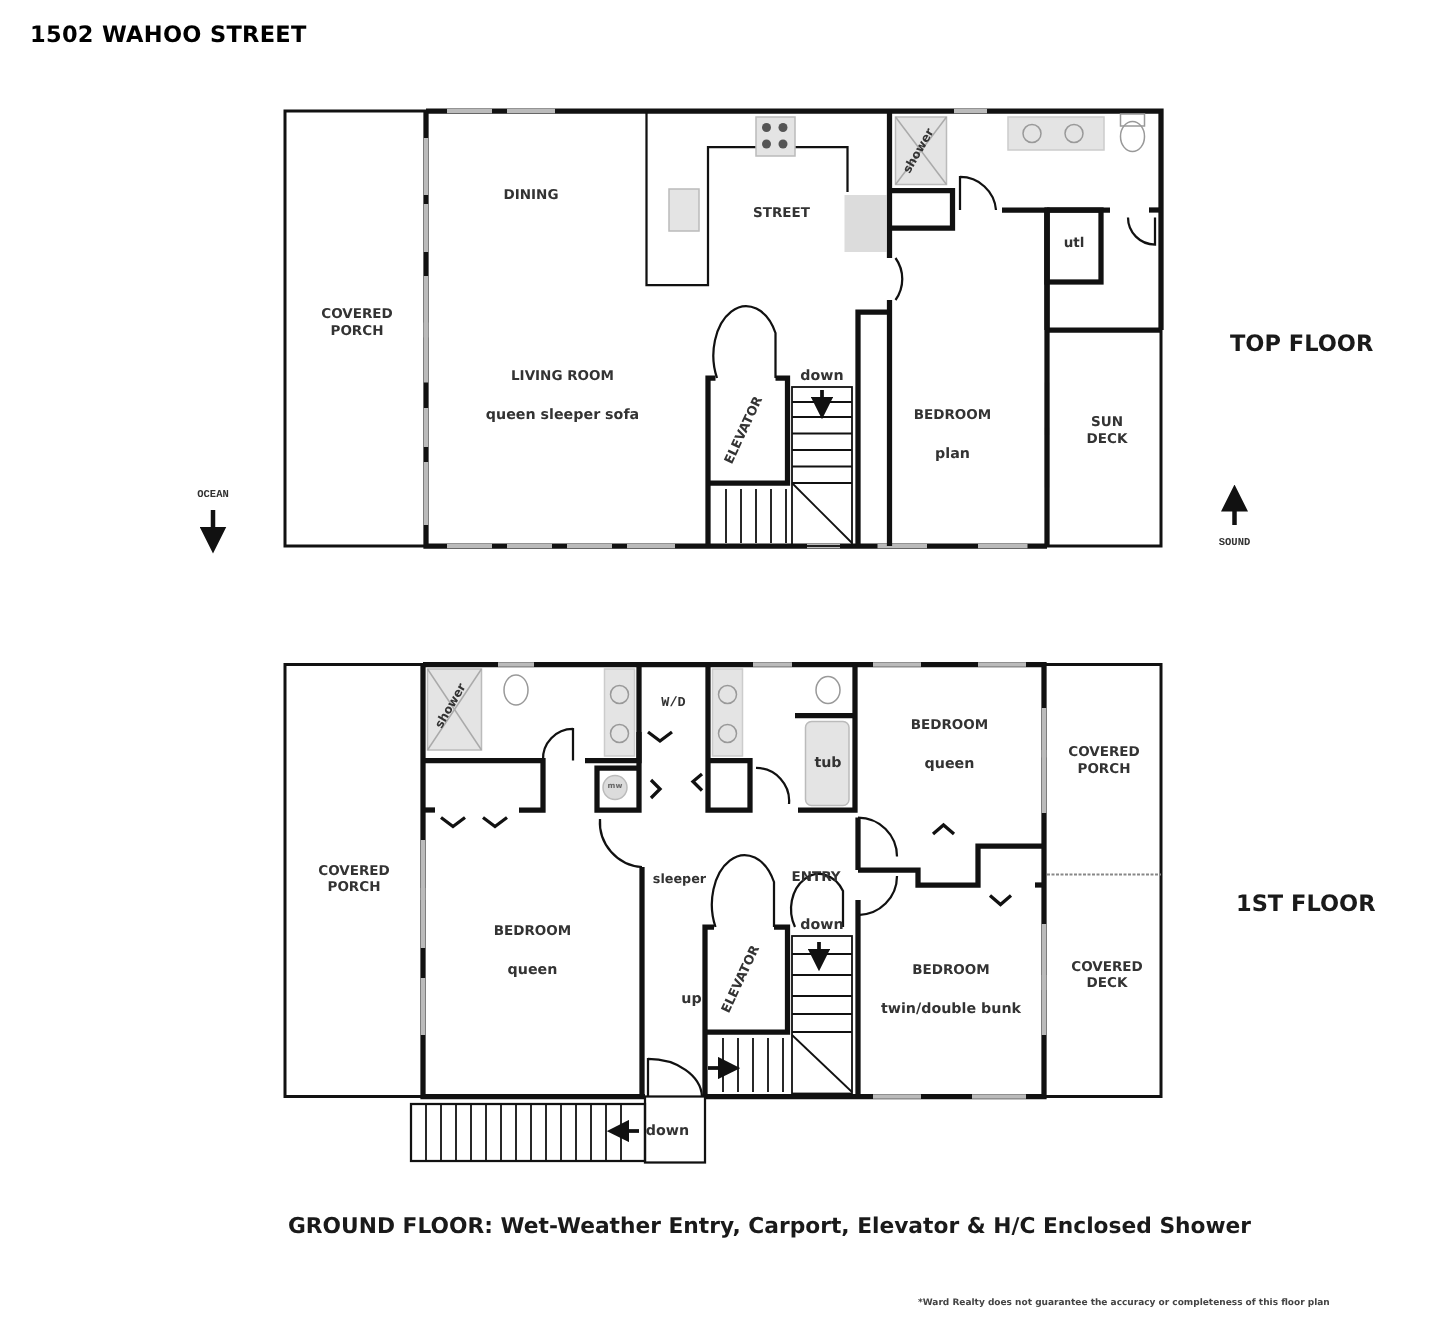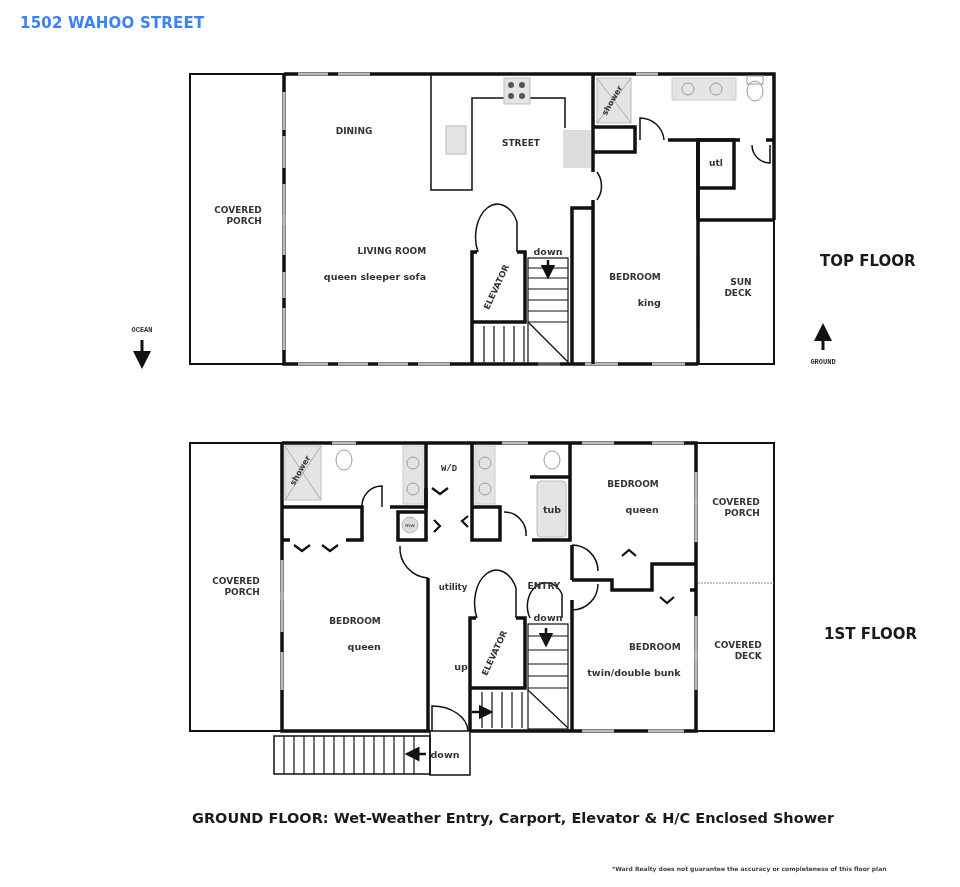--- a/index.html
+++ b/index.html
@@ -1,20 +1,20 @@
 <!DOCTYPE html>
 <html><head>
 <meta charset="utf-8">
 <style>
   html, body { margin:0; padding:0; background:#ffffff; }
   body { width:960px; height:887px; position:relative; overflow:hidden; font-family:"DejaVu Sans", sans-serif; }
   .abs { position:absolute; }
-  .title { left:20px; top:14px; font-size:15px; font-weight:bold; color:#3b82f6; letter-spacing:0.2px; }
-  .floor-label { font-size:15px; font-weight:bold; color:#1a1a1a;margin-top:32px; }
-  .room { font-size:9px; font-weight:bold; color:#333; text-align:right; line-height:11px; position:absolute; transform:translate(-50%,-50%); white-space:nowrap; }
+  .title { left:20px; top:14px; font-size:15px; font-weight:bold; color:#000000; letter-spacing:0.2px; }
+  .floor-label { font-size:15px; font-weight:bold; color:#1a1a1a; }
+  .room { font-size:9px; font-weight:bold; color:#333; text-align:center; line-height:11px; position:absolute; transform:translate(-50%,-50%); white-space:nowrap; }
   .room .sub { font-weight:bold; font-size:9.5px; color:#333;margin-top:14px; }
   .compass { font-size:7px; font-weight:bold; color:#333; position:absolute; transform:translateX(-50%);font-family:Liberation Mono, monospace; }
   .note { left:192px; top:810px; font-size:14.5px; font-weight:bold; color:#1a1a1a; }
   .disclaimer { left:612px; top:865px; font-size:6px; font-weight:bold; color:#444; }
   svg { position:absolute; left:0; top:0; }
   .rot { position:absolute; font-size:8.5px; font-weight:bold; color:#333; white-space:nowrap; }
 </style>
 </head>
 <body>
 
@@ -238,43 +238,43 @@
 <div class="room" style="left:375px;top:264px;">
   <div>LIVING ROOM</div>
   <div class="sub">queen sleeper sofa</div>
 </div>
 <div class="rot" style="left:472px;top:282px;transform:rotate(-65deg);">ELEVATOR</div>
 <div class="room" style="left:548px;top:251px;font-size:9.5px;">down</div>
 <div class="rot" style="left:596px;top:96px;transform:rotate(-60deg);font-size:8px;">shower</div>
 <div class="room" style="left:716px;top:163px;">utl</div>
 <div class="room" style="left:635px;top:290px;">
   <div>BEDROOM</div>
-  <div class="sub">king</div>
+  <div class="sub">plan</div>
 </div>
 <div class="room" style="left:738px;top:288px;">
   <div>SUN</div>
   <div>DECK</div>
 </div>
 <div class="abs floor-label" style="left:820px;top:220px;">TOP FLOOR</div>
 <div class="compass" style="left:142px;top:326px;">OCEAN</div>
-<div class="compass" style="left:823px;top:358px;">GROUND</div>
+<div class="compass" style="left:823px;top:358px;">SOUND</div>
 
 <div class="room" style="left:236px;top:587px;">
   <div>COVERED</div>
   <div>PORCH</div>
 </div>
 <div class="rot" style="left:284px;top:466px;transform:rotate(-60deg);font-size:8px;">shower</div>
 <div class="room" style="left:449px;top:469px;font-family:Liberation Mono, monospace;">W/D</div>
 <div class="room" style="left:410px;top:525px;font-size:5px;color:#666;">mw</div>
 <div class="room" style="left:552px;top:509px;font-size:9.5px;">tub</div>
 <div class="room" style="left:355px;top:634px;">
   <div>BEDROOM</div>
   <div class="sub">queen</div>
 </div>
-<div class="room" style="left:453px;top:587px;font-size:8.5px;">utility</div>
+<div class="room" style="left:453px;top:587px;font-size:8.5px;">sleeper</div>
 <div class="room" style="left:544px;top:586px;">ENTRY</div>
 <div class="rot" style="left:470px;top:648px;transform:rotate(-65deg);">ELEVATOR</div>
 <div class="room" style="left:548px;top:617px;font-size:9.5px;">down</div>
 <div class="room" style="left:461px;top:666px;font-size:9.5px;">up</div>
 <div class="room" style="left:445px;top:754px;font-size:9.5px;">down</div>
 <div class="room" style="left:633px;top:497px;">
   <div>BEDROOM</div>
   <div class="sub">queen</div>
 </div>
 <div class="room" style="left:634px;top:660px;">

